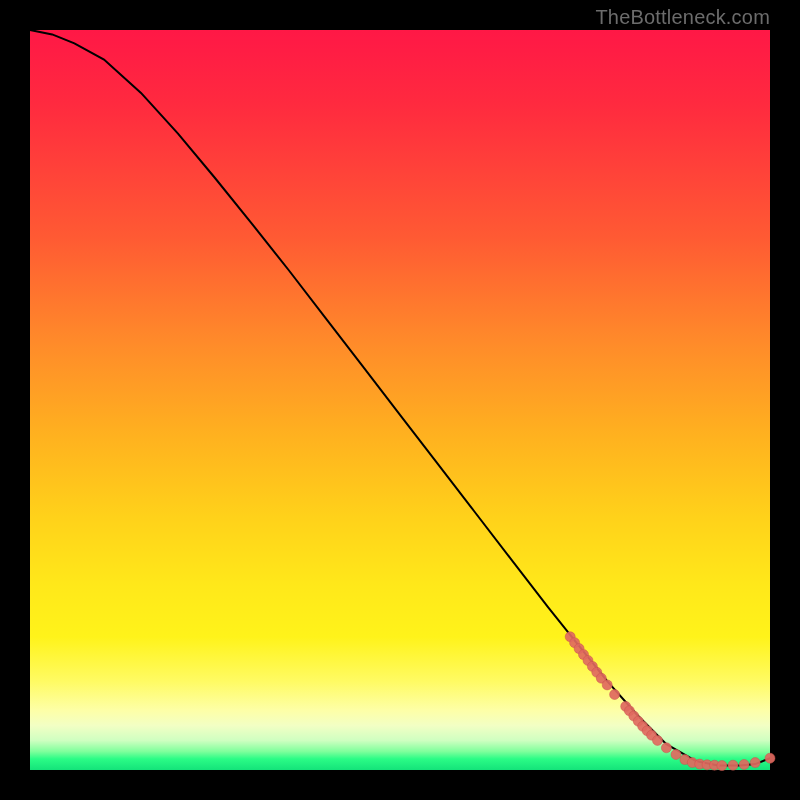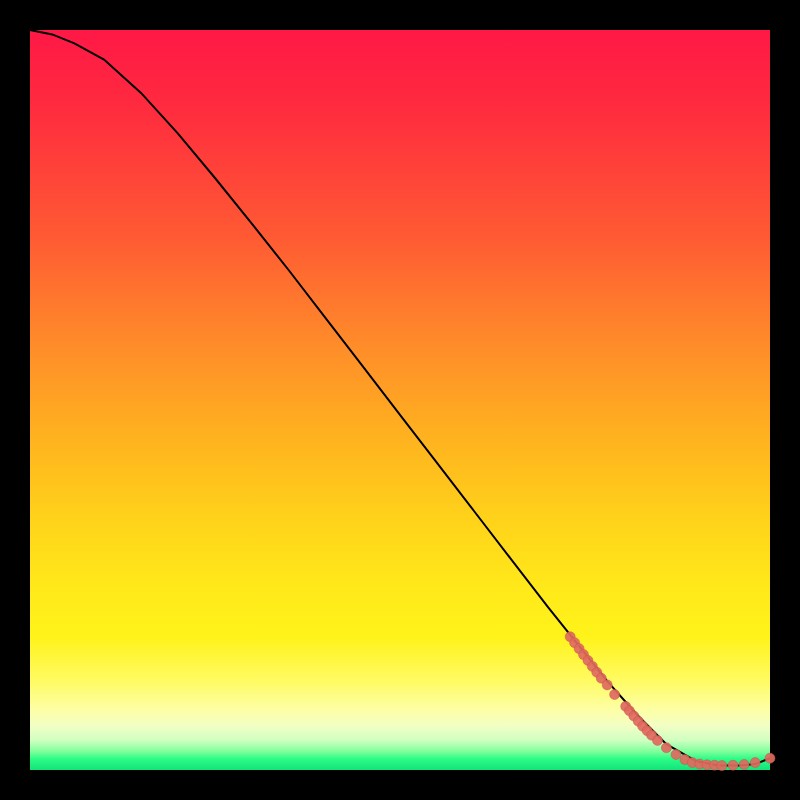--- a/index.html
+++ b/index.html
@@ -59,20 +59,21 @@
     top: 0;
     width: 740px;
     height: 740px;
     overflow: visible;
   }
 </style>
 </head>
 <body>
 
 <div class="stage">
+  <div class="watermark">TheBottleneck.com</div>
 
   <div class="plot">
     <svg class="curve" viewBox="0 0 740 740" preserveAspectRatio="none">
       <path id="curve-path" fill="none" stroke="#000000" stroke-width="2" stroke-linecap="round" d="M0.0 0.0 L22.2 4.4 L44.4 13.3 L74.0 29.6 L111.0 62.9 L148.0 103.6 L185.0 148.0 L222.0 193.9 L259.0 240.5 L296.0 288.6 L333.0 336.7 L370.0 384.8 L407.0 432.9 L444.0 481.0 L481.0 529.1 L518.0 577.2 L547.6 614.2 L577.2 651.2 L606.8 684.5 L636.4 714.1 L666.0 731.1 L688.2 735.6 L710.4 735.6 L725.2 734.1 L740.0 728.2"></path>
       <g id="markers-group">
           <circle cx="540.2" cy="606.8" r="5" fill="#e0695f" stroke="#c9544c" stroke-width="0.5" fill-opacity="0.92"></circle>
           <circle cx="544.6" cy="612.7" r="5" fill="#e0695f" stroke="#c9544c" stroke-width="0.5" fill-opacity="0.92"></circle>
           <circle cx="549.1" cy="618.6" r="5" fill="#e0695f" stroke="#c9544c" stroke-width="0.5" fill-opacity="0.92"></circle>
           <circle cx="553.5" cy="624.6" r="5" fill="#e0695f" stroke="#c9544c" stroke-width="0.5" fill-opacity="0.92"></circle>
           <circle cx="558.0" cy="630.5" r="5" fill="#e0695f" stroke="#c9544c" stroke-width="0.5" fill-opacity="0.92"></circle>

